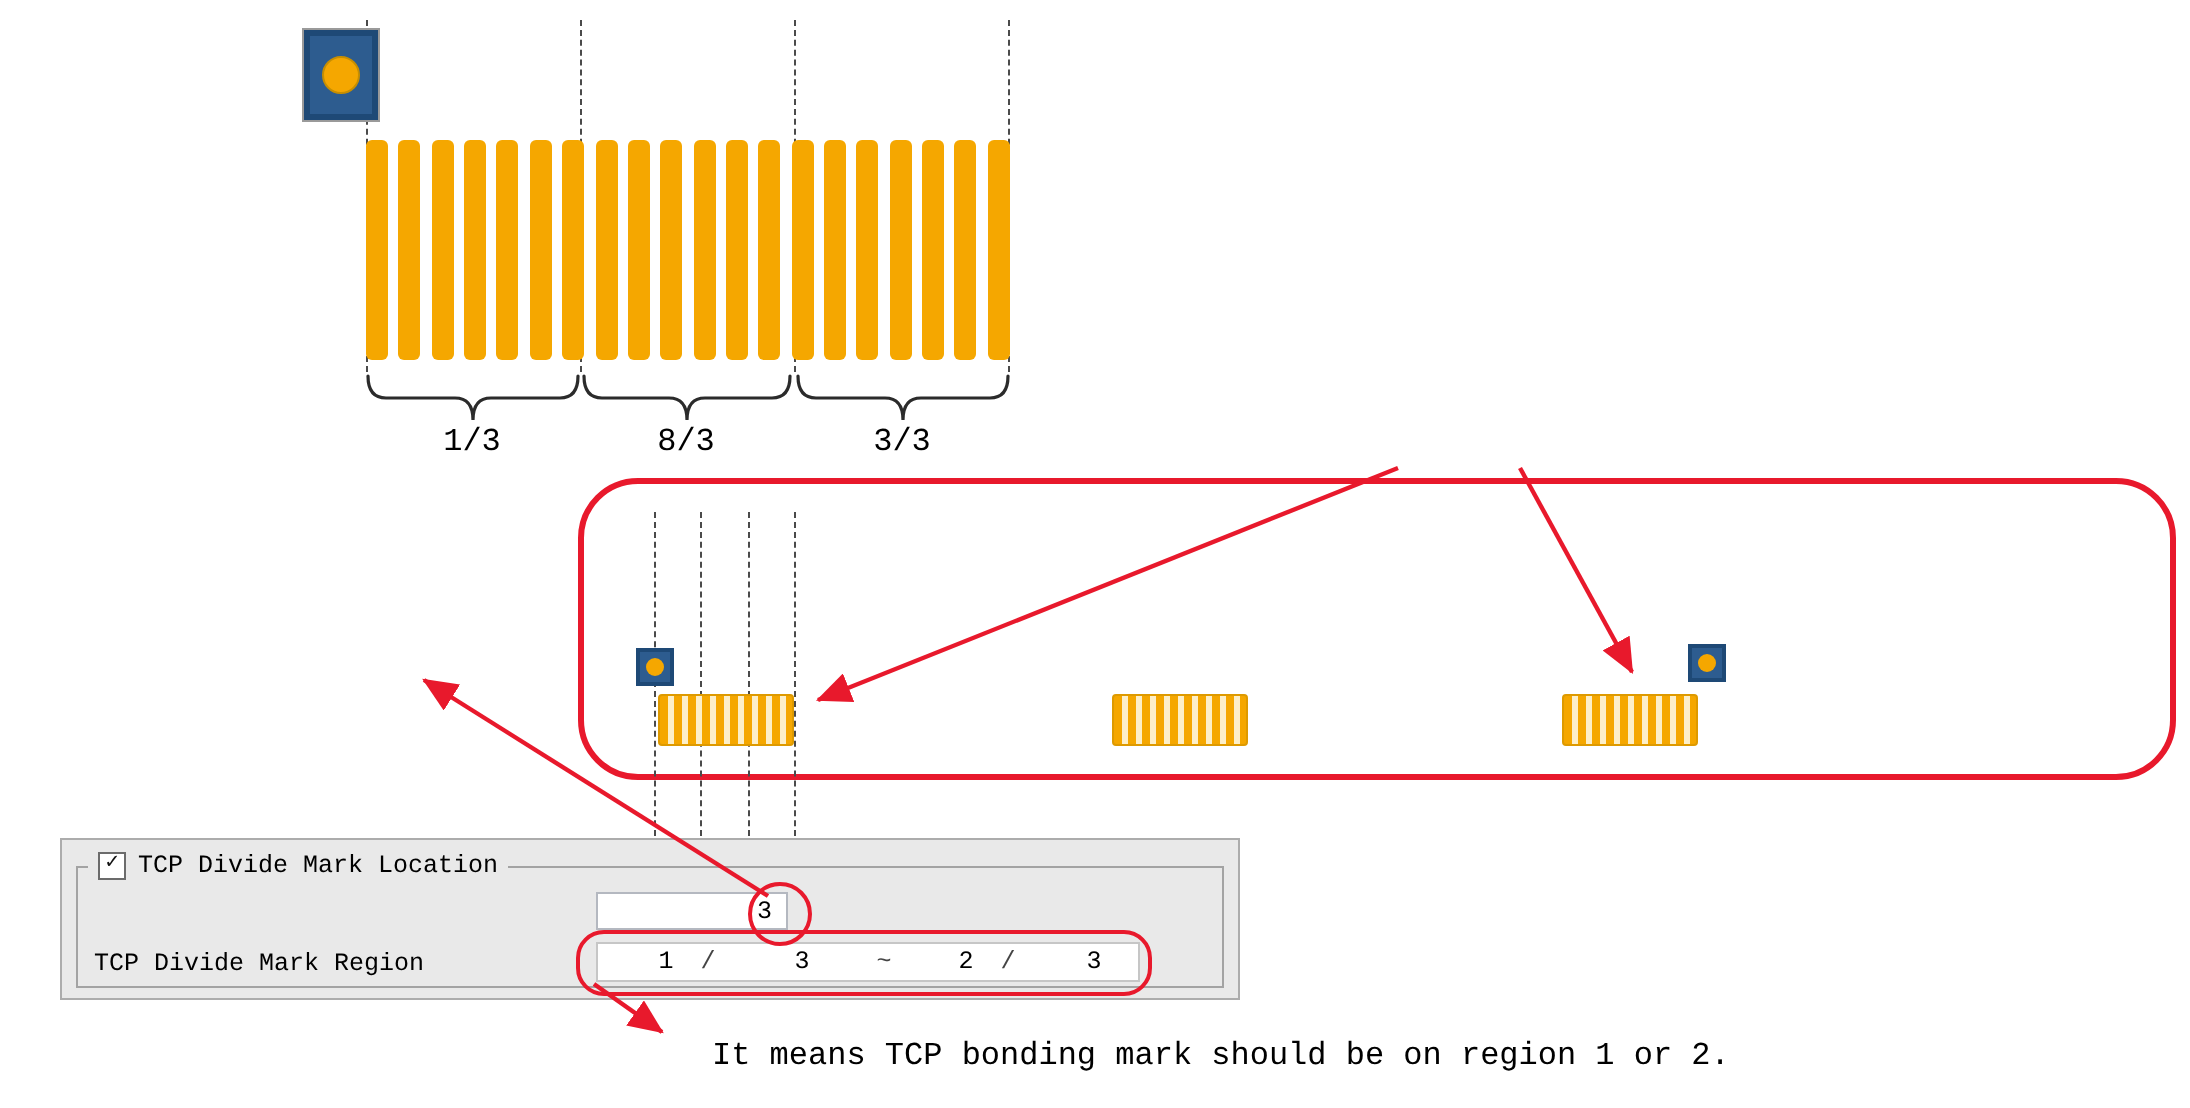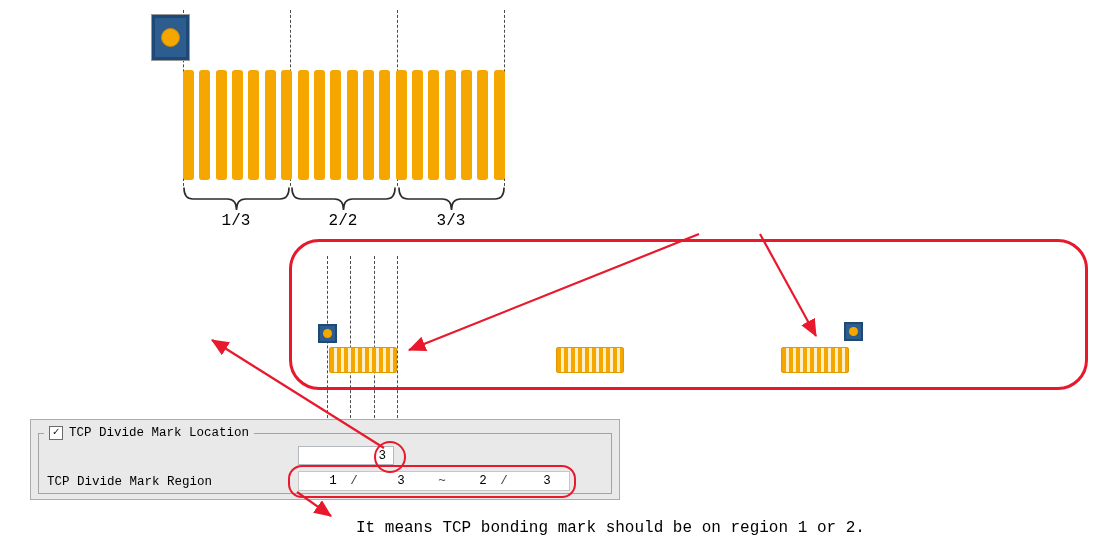--- a/index.html
+++ b/index.html
@@ -82,21 +82,21 @@
     <div class="dot"></div>
   </div>
 
   <svg class="brace-svg" width="323" height="28" viewBox="0 0 323 28">
     <path d="M1,2 Q1,13 10,13 L44.5,13 Q53.5,13 53.5,24 Q53.5,13 62.5,13 L97,13 Q106,13 106,2" fill="none" stroke="#2b2b2b" stroke-width="1.6" stroke-linecap="round"></path>
     <path d="M109,2 Q109,13 118,13 L151.5,13 Q160.5,13 160.5,24 Q160.5,13 169.5,13 L203,13 Q212,13 212,2" fill="none" stroke="#2b2b2b" stroke-width="1.6" stroke-linecap="round"></path>
     <path d="M216,2 Q216,13 225,13 L259.5,13 Q268.5,13 268.5,24 Q268.5,13 277.5,13 L312,13 Q321,13 321,2" fill="none" stroke="#2b2b2b" stroke-width="1.6" stroke-linecap="round"></path>
   </svg>
 
   <div class="region-label" style="left:208px">1/3</div>
-  <div class="region-label" style="left:315px">2/2</div>
+  <div class="region-label" style="left:315px">8/3</div>
   <div class="region-label" style="left:423px">3/3</div>
 
   <div class="note" style="left:356px;top:519px">It means TCP bonding mark should be on region 1 or 2.</div>
 
   <div class="red-rect"></div>
 
   <div class="dash" style="left:327px;top:256px;height:172px"></div>
   <div class="dash" style="left:350px;top:256px;height:172px"></div>
   <div class="dash" style="left:374px;top:256px;height:172px"></div>
   <div class="dash" style="left:397px;top:256px;height:172px"></div>

